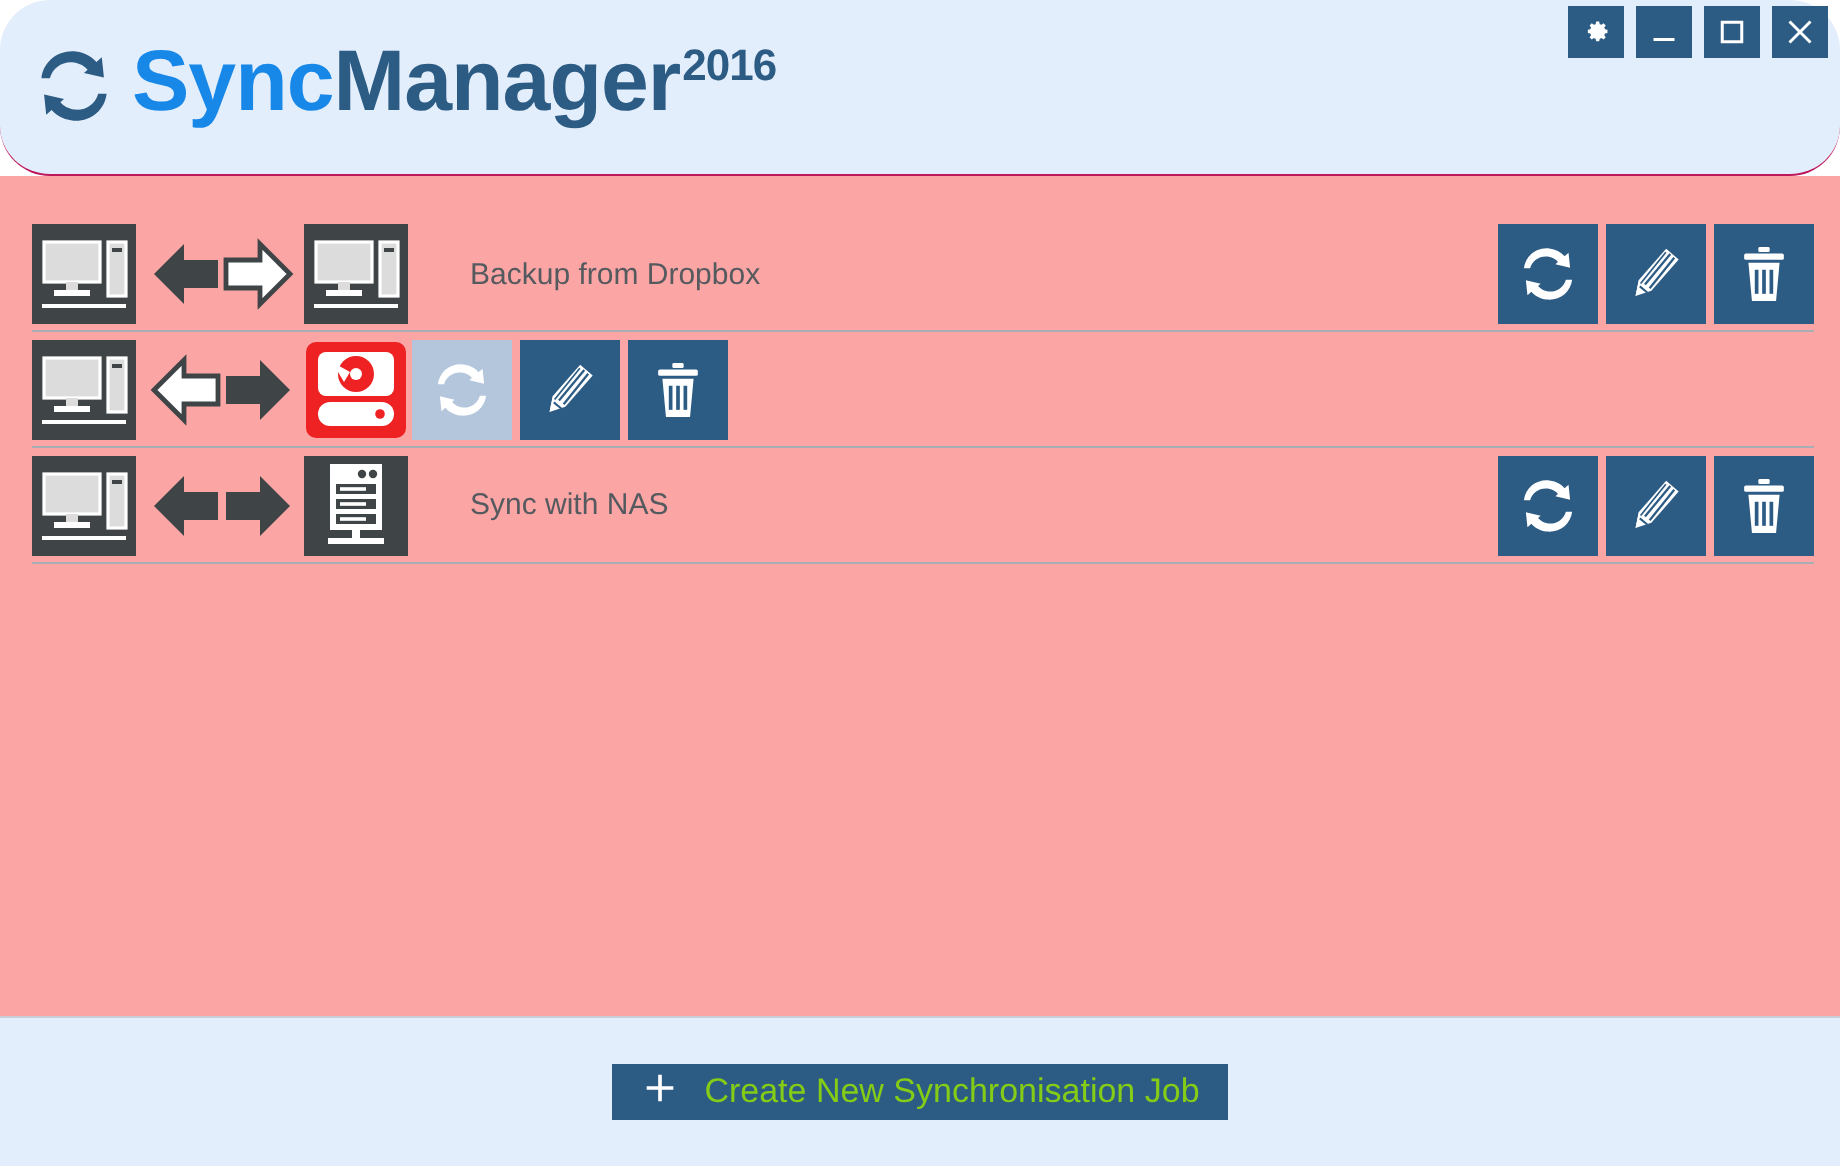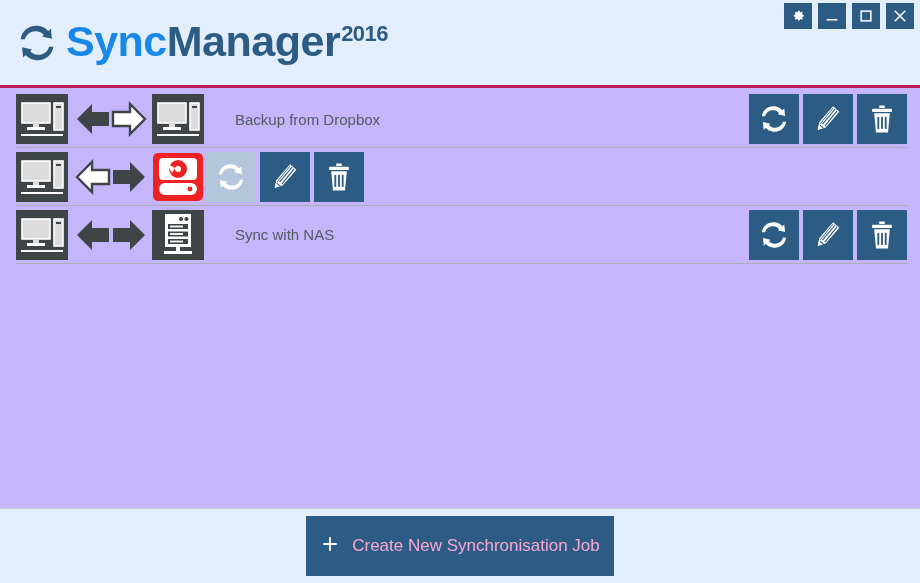--- a/index.html
+++ b/index.html
@@ -12,22 +12,23 @@
   .app{
     position:relative;width:920px;height:583px;
     background:#ffffff;display:flex;flex-direction:column;
     box-sizing:border-box;
   }
 
   
   .header{
     position:relative;height:88px;flex:0 0 88px;
     background:#e3eefc;
-    border-bottom:3px solid #be185d;
+    border-bottom:1px solid #be185d;
     box-sizing:border-box;
+    border-radius:25px;
   }
   .titlebar-buttons{
     position:absolute;top:3px;right:6px;display:flex;gap:6px;
   }
   .tb-btn{
     width:28px;height:26px;background:#2c5b84;
     display:flex;align-items:center;justify-content:center;
     cursor:pointer;border:0;padding:0;
   }
   .tb-btn svg{display:block;}
@@ -43,21 +44,21 @@
   }
   .brand-sync{color:#1787e8;}
   .brand-manager{color:#2c5b84;}
   .brand-year{
     color:#2c5b84;font-size:22px;font-weight:bold;
     vertical-align:super;line-height:1;margin-left:1px;
   }
 
   
   .list{
-    flex:1 1 auto;background:#c4b5fd;padding-top:2px;
+    flex:1 1 auto;background:#fca5a5;padding-top:20px;
     box-sizing:border-box;overflow:hidden;
   }
   .job-row{
     position:relative;
     height:58px;margin:0 13px 0 16px;
     display:flex;align-items:center;
     border-bottom:1px solid #a9aeb5;
     box-sizing:border-box;
   }
   .job-row:first-child{border-top:1px solid transparent;}
@@ -77,22 +78,22 @@
   .act-btn svg{display:block;}
 
   
   .footer{
     flex:0 0 75px;height:75px;background:#e3eefc;
     border-top:1px solid #c9ced6;
     display:flex;align-items:center;justify-content:center;
     box-sizing:border-box;
   }
   .create-btn{
-    background:#2c5b84;color:#f9a8d4;border:0;
-    height:60px;padding:0 14px;display:flex;align-items:center;gap:12px;
+    background:#2c5b84;color:#84cc16;border:0;
+    height:28px;padding:0 14px;display:flex;align-items:center;gap:12px;
     font-size:17px;font-family:"Liberation Sans","DejaVu Sans",sans-serif;
     cursor:pointer;
   }
   .plus{display:block;}
 </style>
 </head>
 <body>
 
 <div class="app">
 

